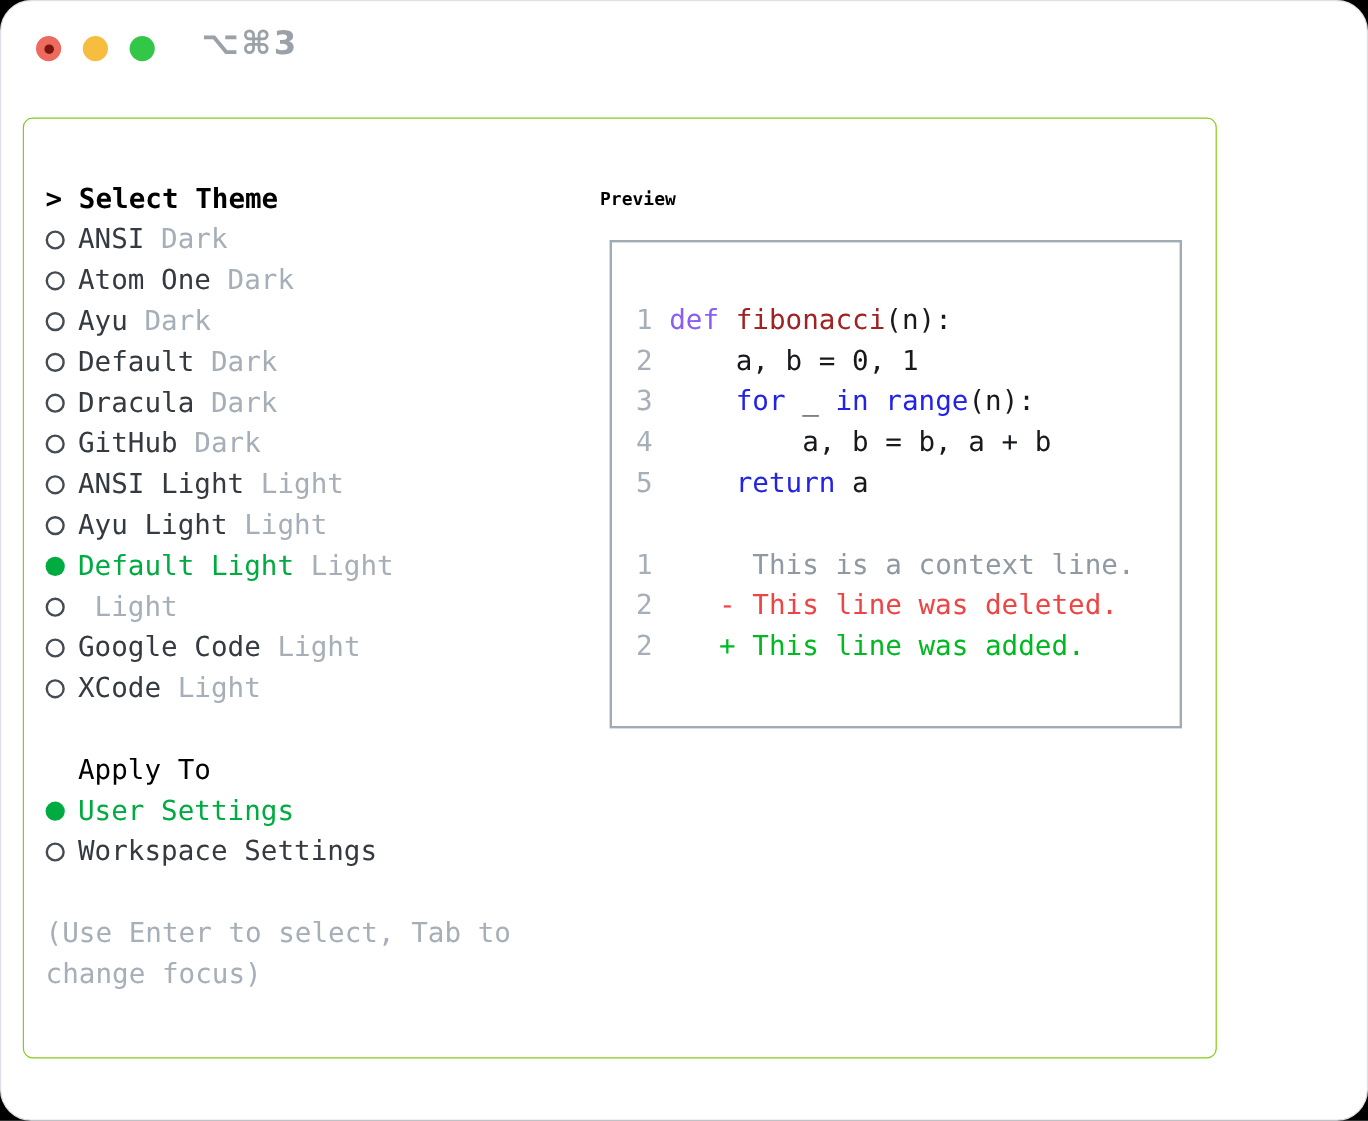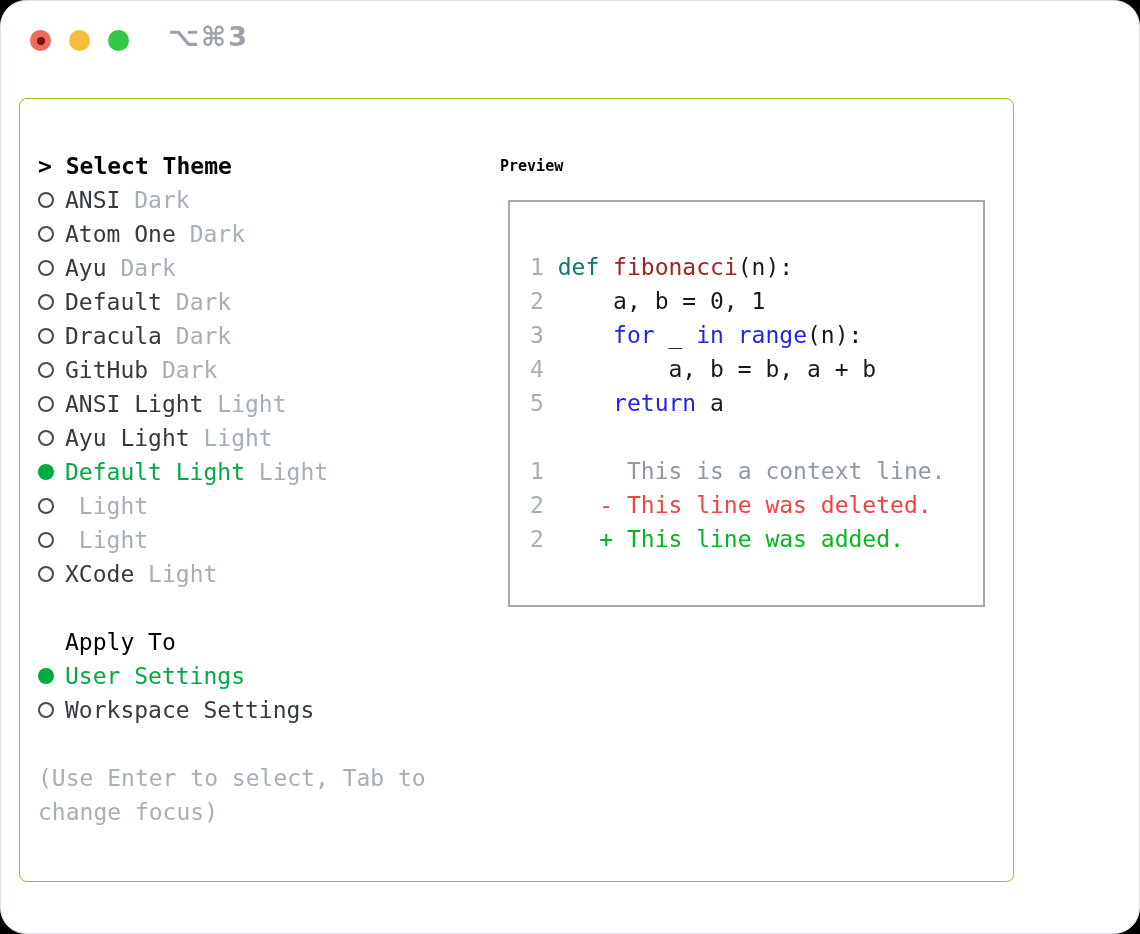--- a/index.html
+++ b/index.html
@@ -103,21 +103,21 @@
           <div class="row"><span class="marker"><span class="radio"></span></span><span class="item-name">ANSI</span><span class="item-variant"> Dark</span></div>
           <div class="row"><span class="marker"><span class="radio"></span></span><span class="item-name">Atom One</span><span class="item-variant"> Dark</span></div>
           <div class="row"><span class="marker"><span class="radio"></span></span><span class="item-name">Ayu</span><span class="item-variant"> Dark</span></div>
           <div class="row"><span class="marker"><span class="radio"></span></span><span class="item-name">Default</span><span class="item-variant"> Dark</span></div>
           <div class="row"><span class="marker"><span class="radio"></span></span><span class="item-name">Dracula</span><span class="item-variant"> Dark</span></div>
           <div class="row"><span class="marker"><span class="radio"></span></span><span class="item-name">GitHub</span><span class="item-variant"> Dark</span></div>
           <div class="row"><span class="marker"><span class="radio"></span></span><span class="item-name">ANSI Light</span><span class="item-variant"> Light</span></div>
           <div class="row"><span class="marker"><span class="radio"></span></span><span class="item-name">Ayu Light</span><span class="item-variant"> Light</span></div>
           <div class="row"><span class="marker"><span class="radio selected" style="background: rgb(0, 171, 65);"></span></span><span class="item-name" style="color: rgb(0, 171, 65);">Default Light</span><span class="item-variant"> Light</span></div>
           <div class="row"><span class="marker"><span class="radio"></span></span><span class="item-variant"> Light</span></div>
-          <div class="row"><span class="marker"><span class="radio"></span></span><span class="item-variant"> Light</span></div>
+          <div class="row"><span class="marker"><span class="radio"></span></span><span class="item-name">Google Code</span><span class="item-variant"> Light</span></div>
           <div class="row"><span class="marker"><span class="radio"></span></span><span class="item-name">XCode</span><span class="item-variant"> Light</span></div>
         </div>
       <div class="row"></div>
       <div class="row">
         <span class="marker"></span>
         <span class="apply-hdr">Apply To</span>
       </div>
       <div id="apply-list">
           <div class="row"><span class="marker"><span class="radio selected" style="background: rgb(0, 171, 65);"></span></span><span class="item-name" style="color: rgb(0, 171, 65);">User Settings</span></div>
           <div class="row"><span class="marker"><span class="radio"></span></span><span class="item-name">Workspace Settings</span></div>
@@ -126,21 +126,21 @@
       <div id="hint-block">
           <div class="row hint">(Use Enter to select, Tab to</div>
           <div class="row hint">change focus)</div>
         </div>
     </div>
 
     <div class="preview-title">Preview</div>
 
     <div class="preview-box">
       <div class="code" id="code-block">
-          <div class="code-line"><span style="color: rgb(166, 174, 184);">1 </span><span style="color: #0f766e; margin-top: 18px;">def</span><span style="color: rgb(23, 25, 29);"> </span><span style="color: rgb(160, 34, 34);">fibonacci</span><span style="color: rgb(23, 25, 29);">(n):</span></div>
+          <div class="code-line"><span style="color: rgb(166, 174, 184);">1 </span><span style="color: #8b5cf6; margin-top: 18px;">def</span><span style="color: rgb(23, 25, 29);"> </span><span style="color: rgb(160, 34, 34);">fibonacci</span><span style="color: rgb(23, 25, 29);">(n):</span></div>
           <div class="code-line"><span style="color: rgb(166, 174, 184);">2 </span><span style="color: rgb(23, 25, 29);">    a, b = 0, 1</span></div>
           <div class="code-line"><span style="color: rgb(166, 174, 184);">3 </span><span style="color: rgb(23, 25, 29);">    </span><span style="color: rgb(35, 35, 230);">for</span><span style="color: rgb(23, 25, 29);"> _ </span><span style="color: rgb(35, 35, 230);">in</span><span style="color: rgb(23, 25, 29);"> </span><span style="color: rgb(35, 35, 230);">range</span><span style="color: rgb(23, 25, 29);">(n):</span></div>
           <div class="code-line"><span style="color: rgb(166, 174, 184);">4 </span><span style="color: rgb(23, 25, 29);">        a, b = b, a + b</span></div>
           <div class="code-line"><span style="color: rgb(166, 174, 184);">5 </span><span style="color: rgb(23, 25, 29);">    </span><span style="color: rgb(35, 35, 230);">return</span><span style="color: rgb(23, 25, 29);"> a</span></div>
           <div class="code-line"></div>
           <div class="code-line"><span style="color: rgb(166, 174, 184);">1</span><span style="color: rgb(23, 25, 29);">      </span><span style="color: rgb(144, 153, 163);">This is a context line.</span></div>
           <div class="code-line"><span style="color: rgb(166, 174, 184);">2</span><span style="color: rgb(23, 25, 29);">    </span><span style="color: #ef4444;">- This line was deleted.</span></div>
           <div class="code-line"><span style="color: rgb(166, 174, 184);">2</span><span style="color: rgb(23, 25, 29);">    </span><span style="color: rgb(0, 185, 34);">+ This line was added.</span></div>
         </div>
     </div>

